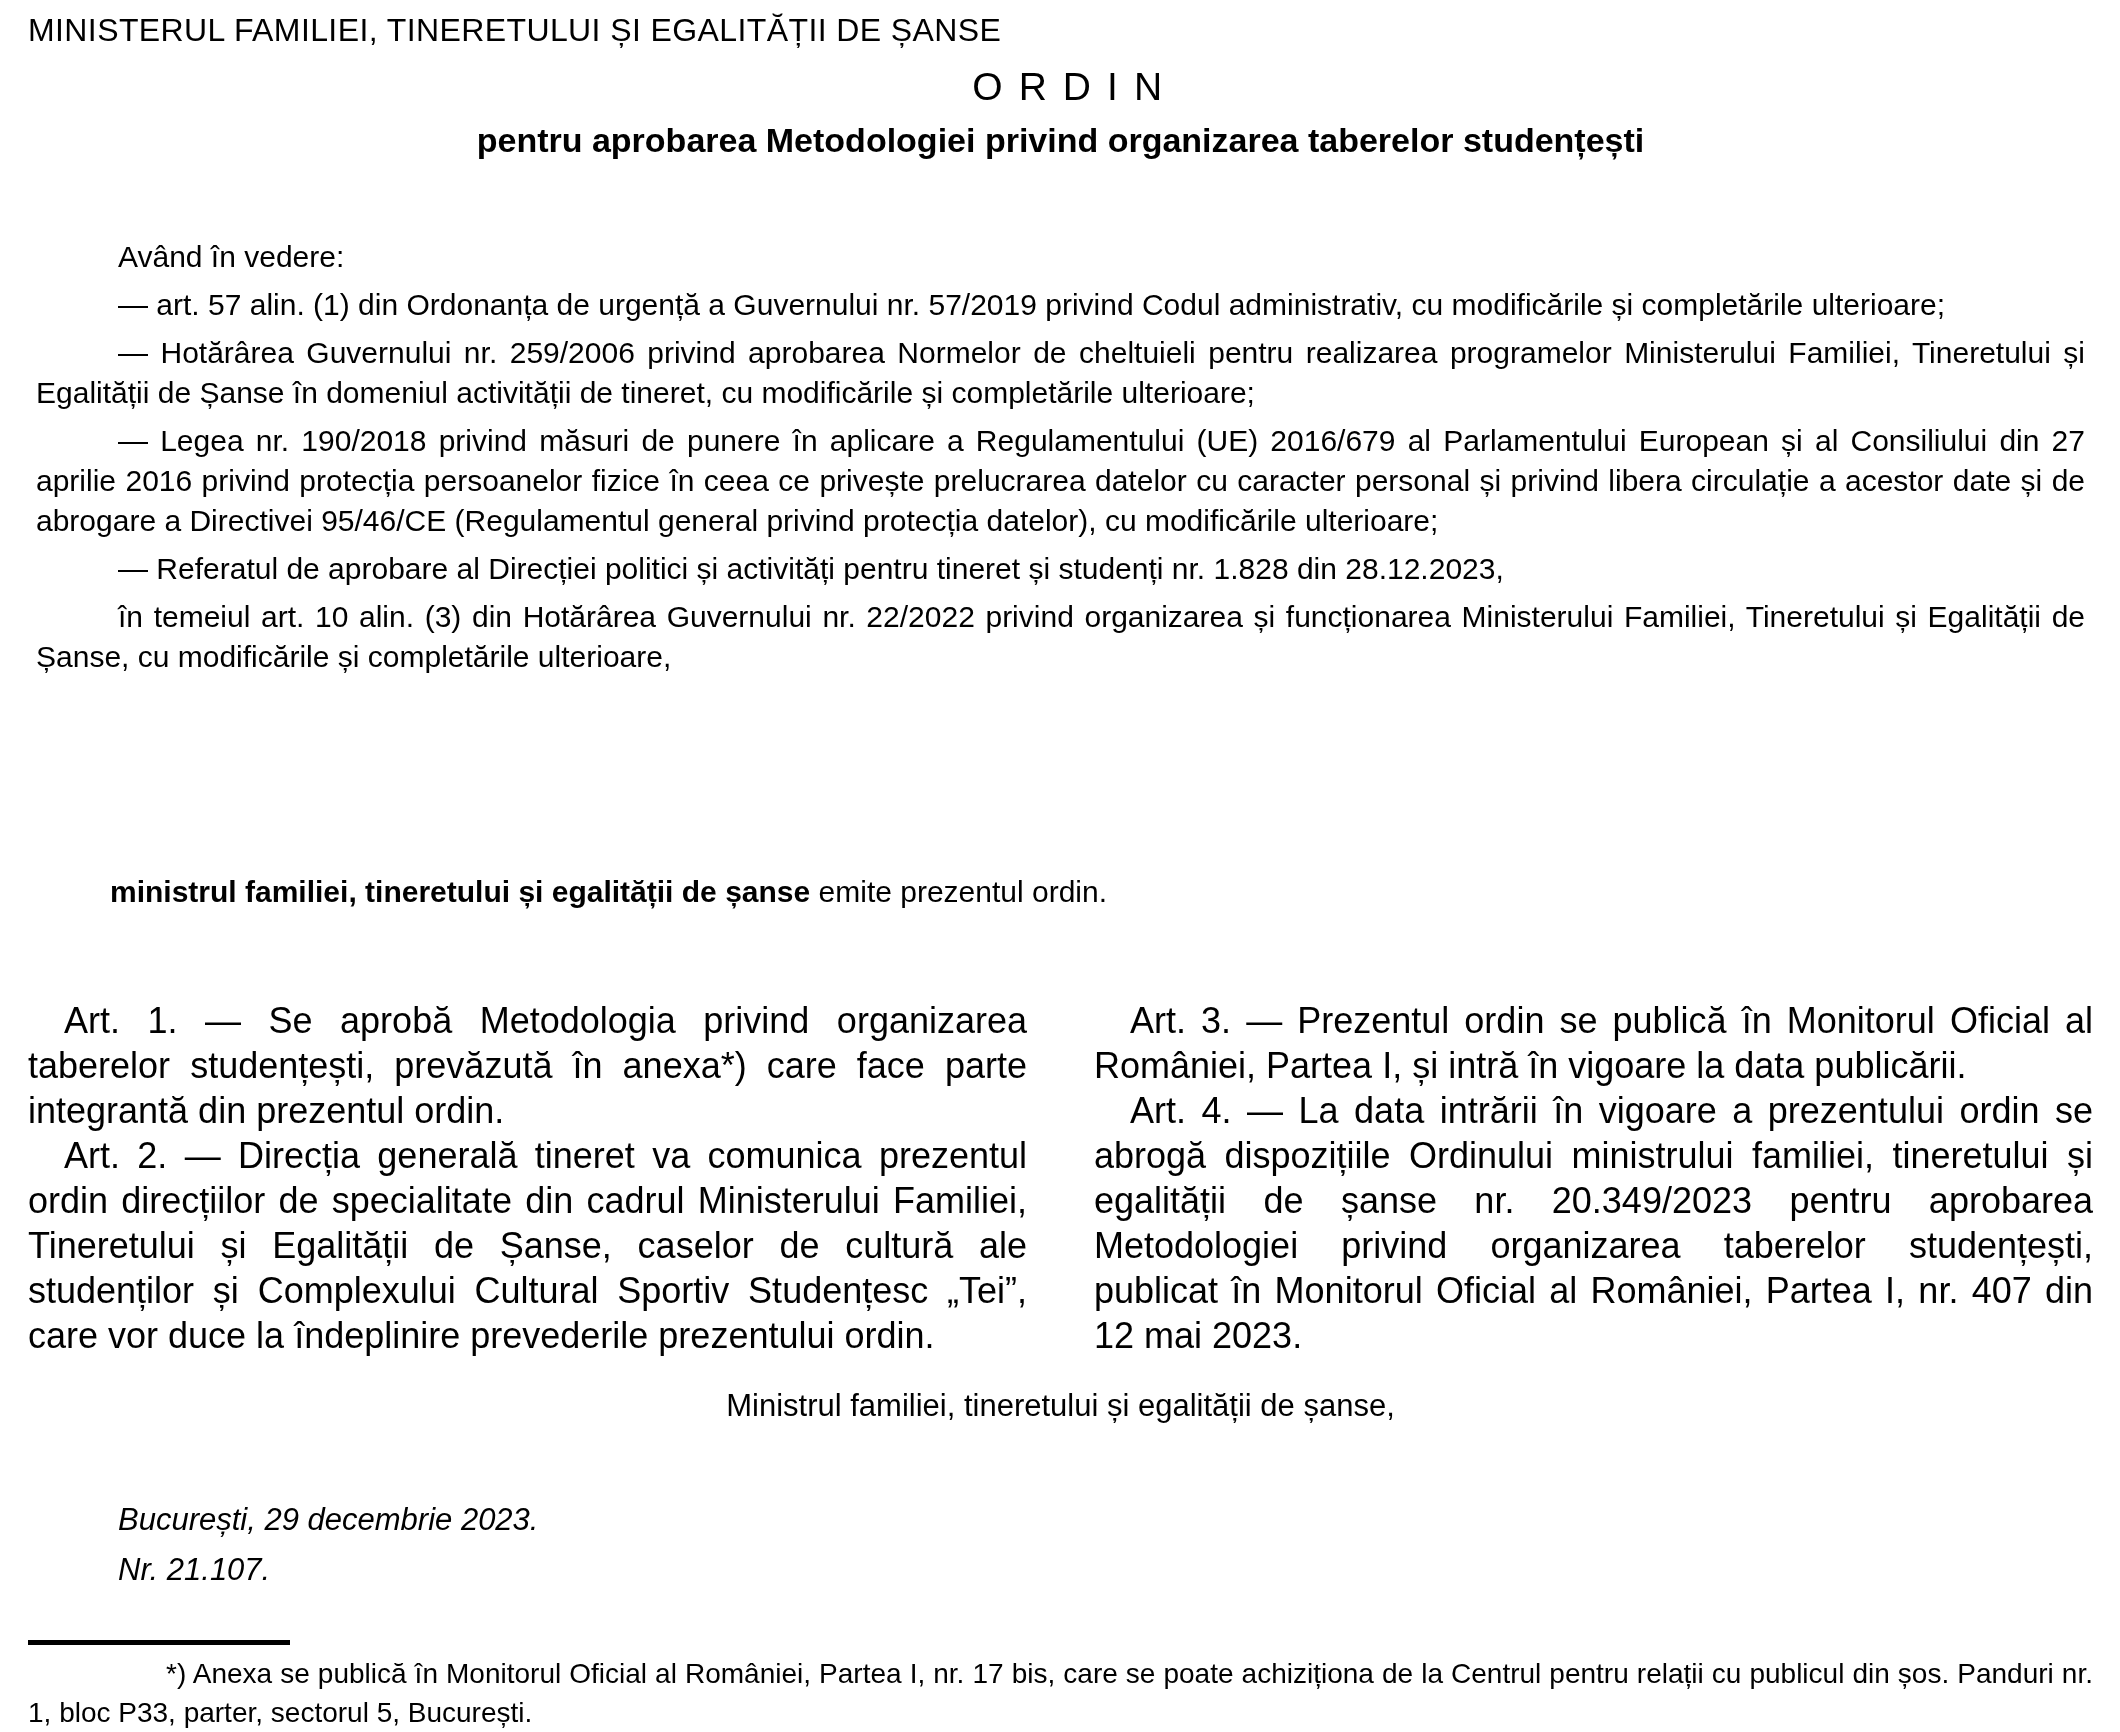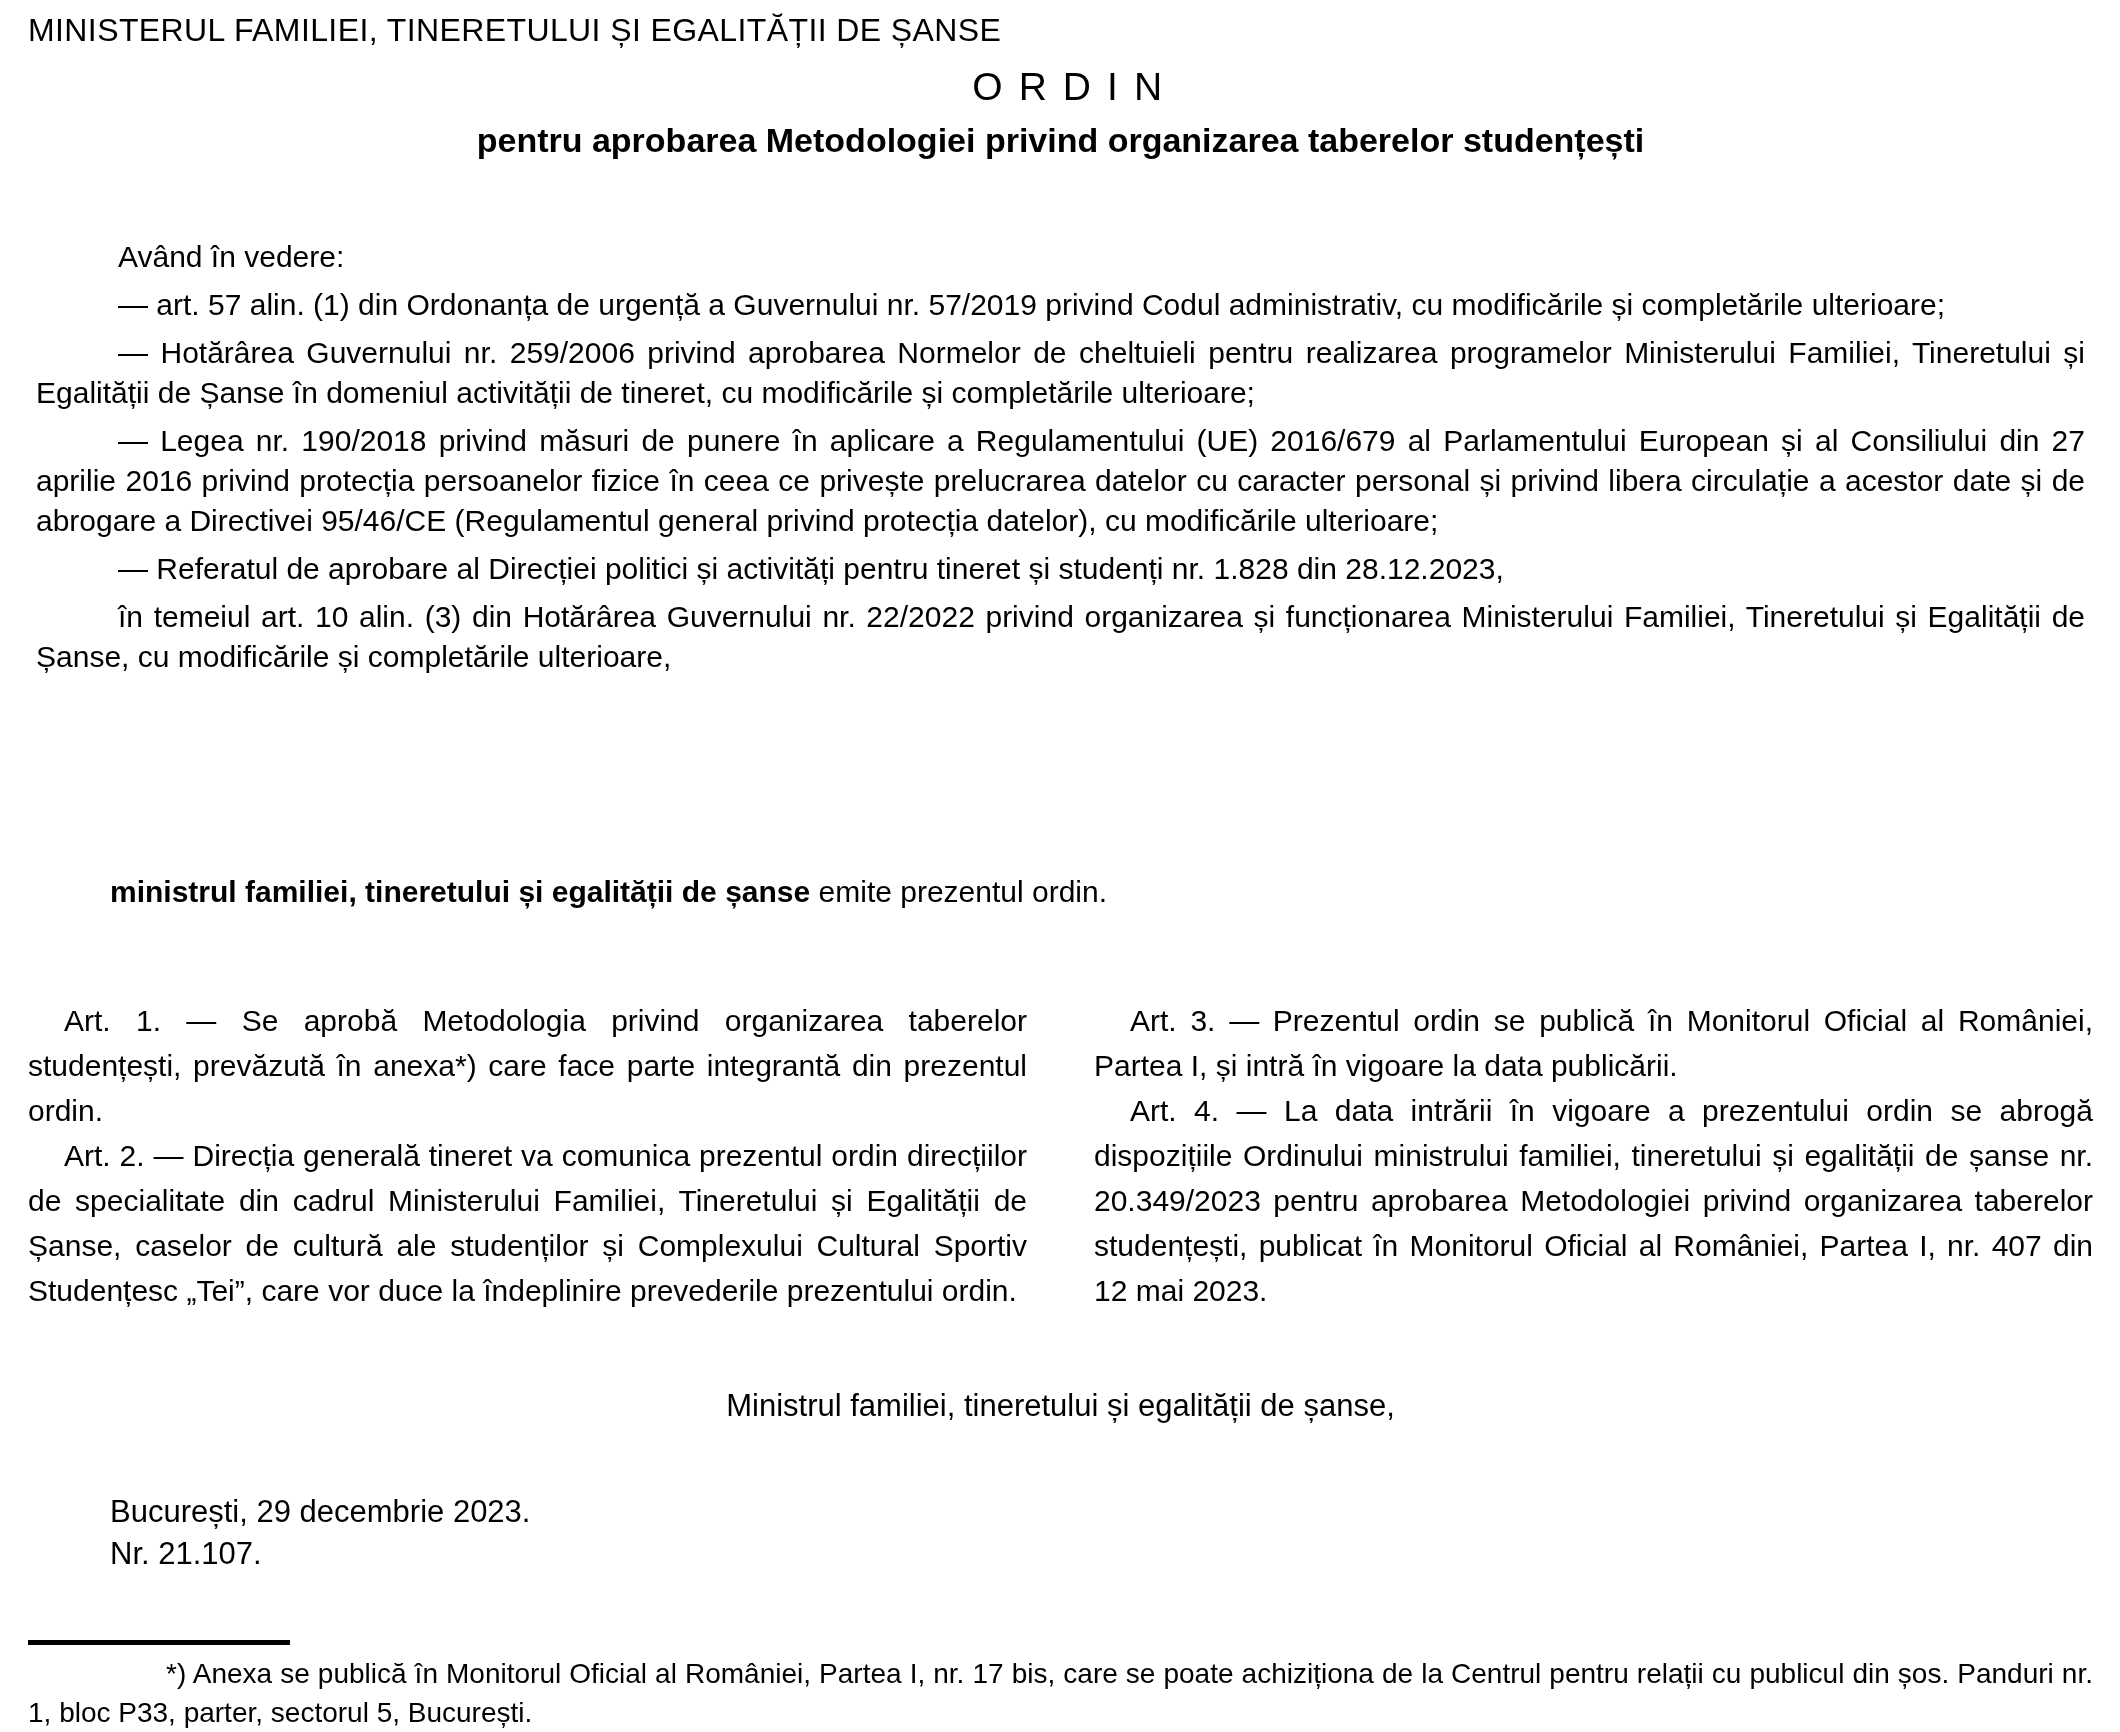--- a/index.html
+++ b/index.html
@@ -45,41 +45,41 @@
     top: 875px; left: 28px; right: 28px;
     font-size: 30px;
     text-indent: 82px;
   }
   .enacting .bold { font-weight: bold; }
 
   .columns {
     top: 998px; left: 28px; right: 28px;
     display: flex;
     gap: 67px;
-    font-size: 30px;
+    font-size: 36px;
     line-height: 45px;
     text-align: justify;
   }
   .columns .col { flex: 1; }
   .columns p { margin: 0; text-indent: 36px; }
 
   .signature {
     top: 1385px; left: 0; right: 0;
     text-align: center;
     font-size: 31px;
     line-height: 42px;
   }
   .signature .name { font-weight: bold; }
 
   .issue {
     top: 1491px; left: 110px;
     font-size: 31px;
     line-height: 42px;
   }
-  .issue p { margin: 0; }
+  .issue p { margin: 8px; font-style: italic; }
 
   .footnote-rule {
     top: 1640px; left: 28px;
     width: 262px; height: 5.2px;
     background: #000;
   }
   .footnote {
     top: 1654px; left: 28px; right: 28px;
     font-size: 28px;
     line-height: 39px;

